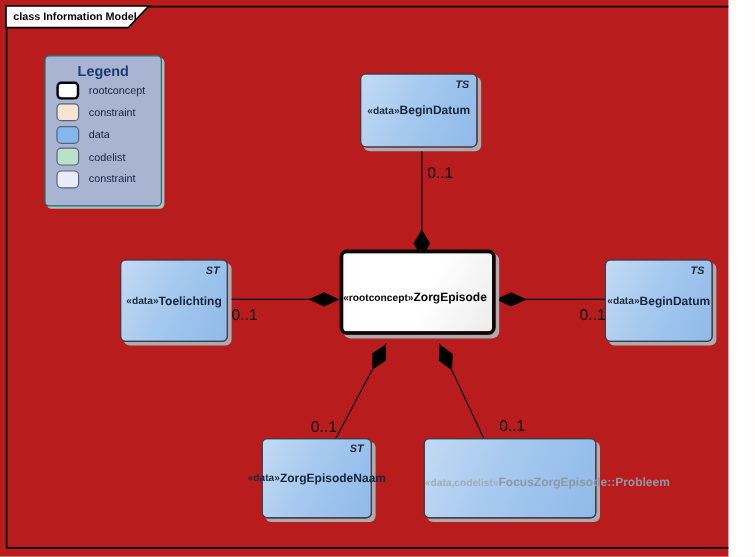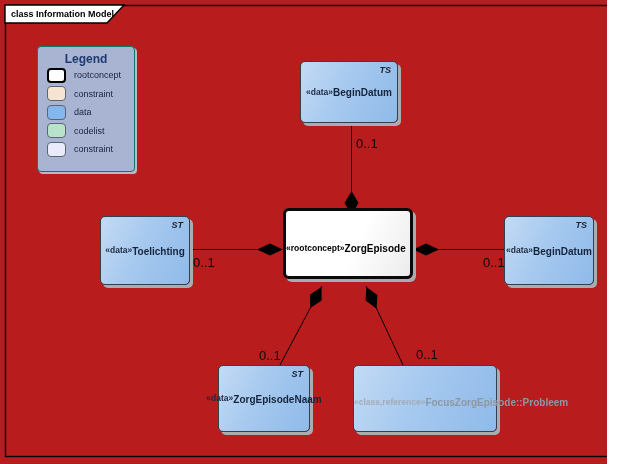--- a/index.html
+++ b/index.html
@@ -137,21 +137,21 @@
     <div class="nname">BeginDatum</div>
   </div>
 
   <div class="node node-data" style="left:218px;top:365px;width:92px;height:67px;">
     <span class="dtype">ST</span>
     <div class="stereo">«data»</div>
     <div class="nname">ZorgEpisodeNaam</div>
   </div>
 
   <div class="node node-data node-muted" style="left:353px;top:365px;width:144px;height:67px;">
-    <div class="stereo">«class,reference»</div>
+    <div class="stereo">«data,codelist»</div>
     <div class="nname">FocusZorgEpisode::Probleem</div>
   </div>
 
   <div class="mult" style="left:356px;top:136px;">0..1</div>
   <div class="mult" style="left:193px;top:255px;">0..1</div>
   <div class="mult" style="left:483px;top:255px;">0..1</div>
   <div class="mult" style="left:259px;top:348px;">0..1</div>
   <div class="mult" style="left:416px;top:347px;">0..1</div>
 
 </div>

